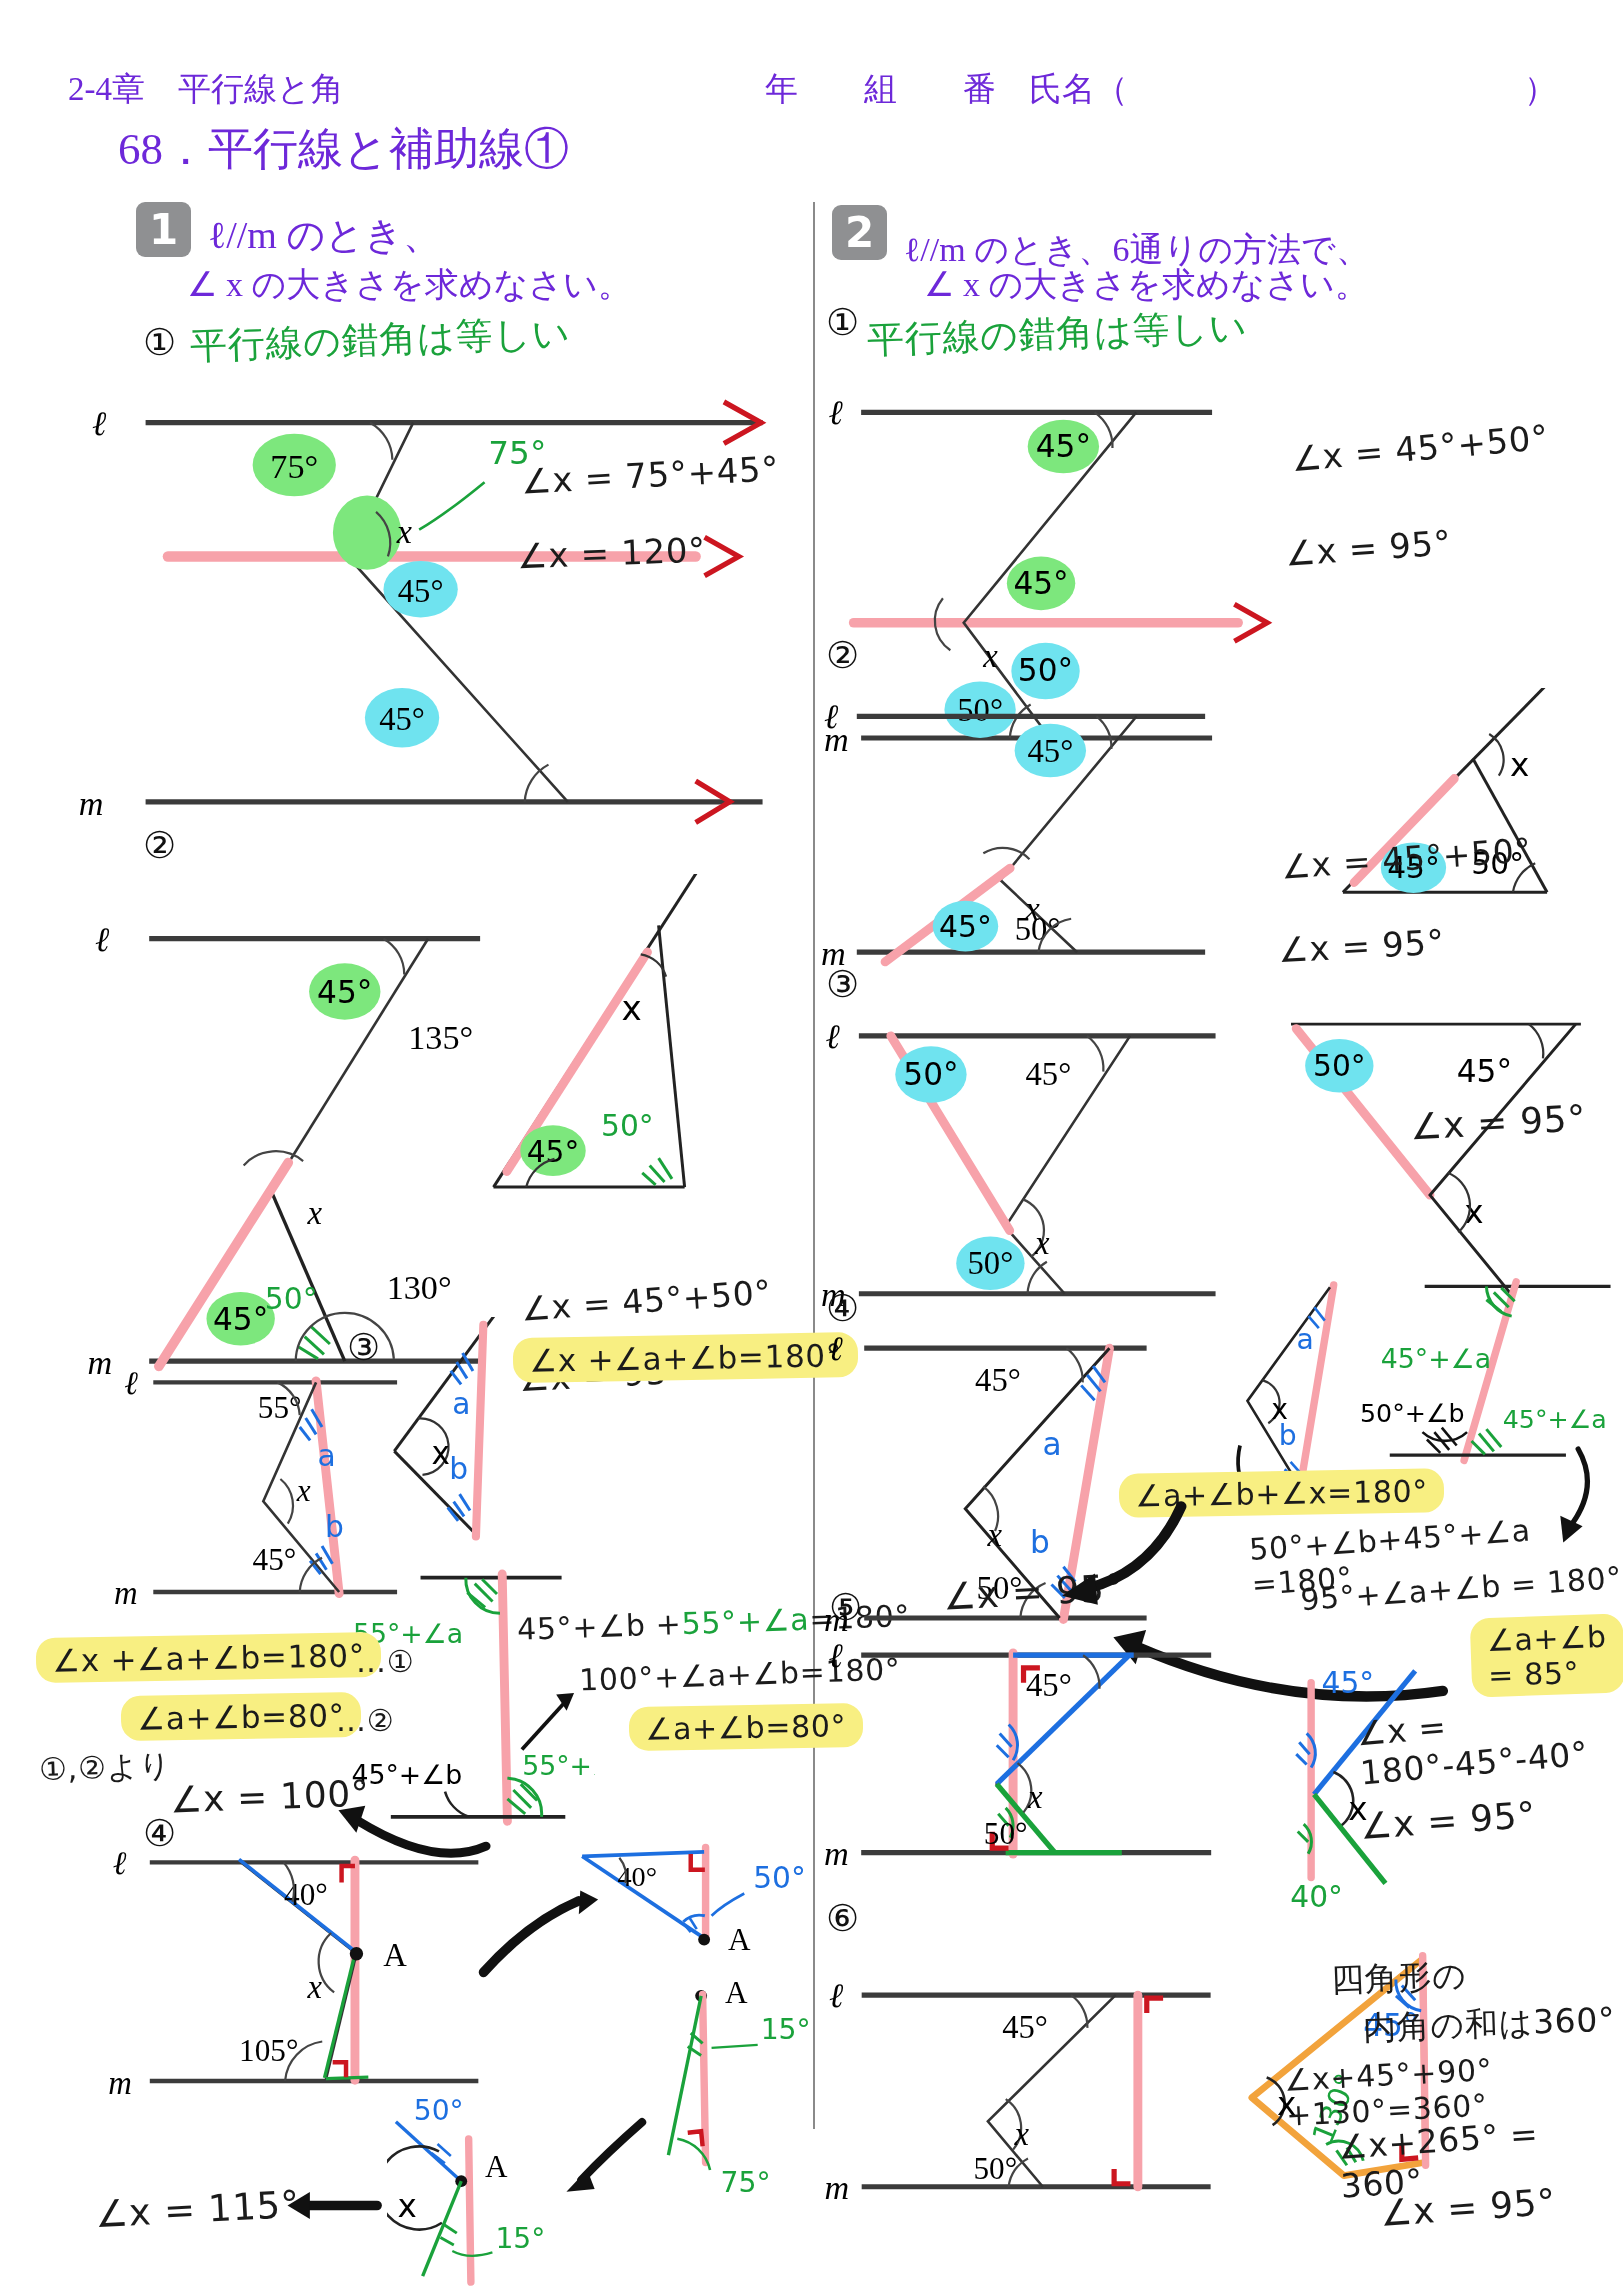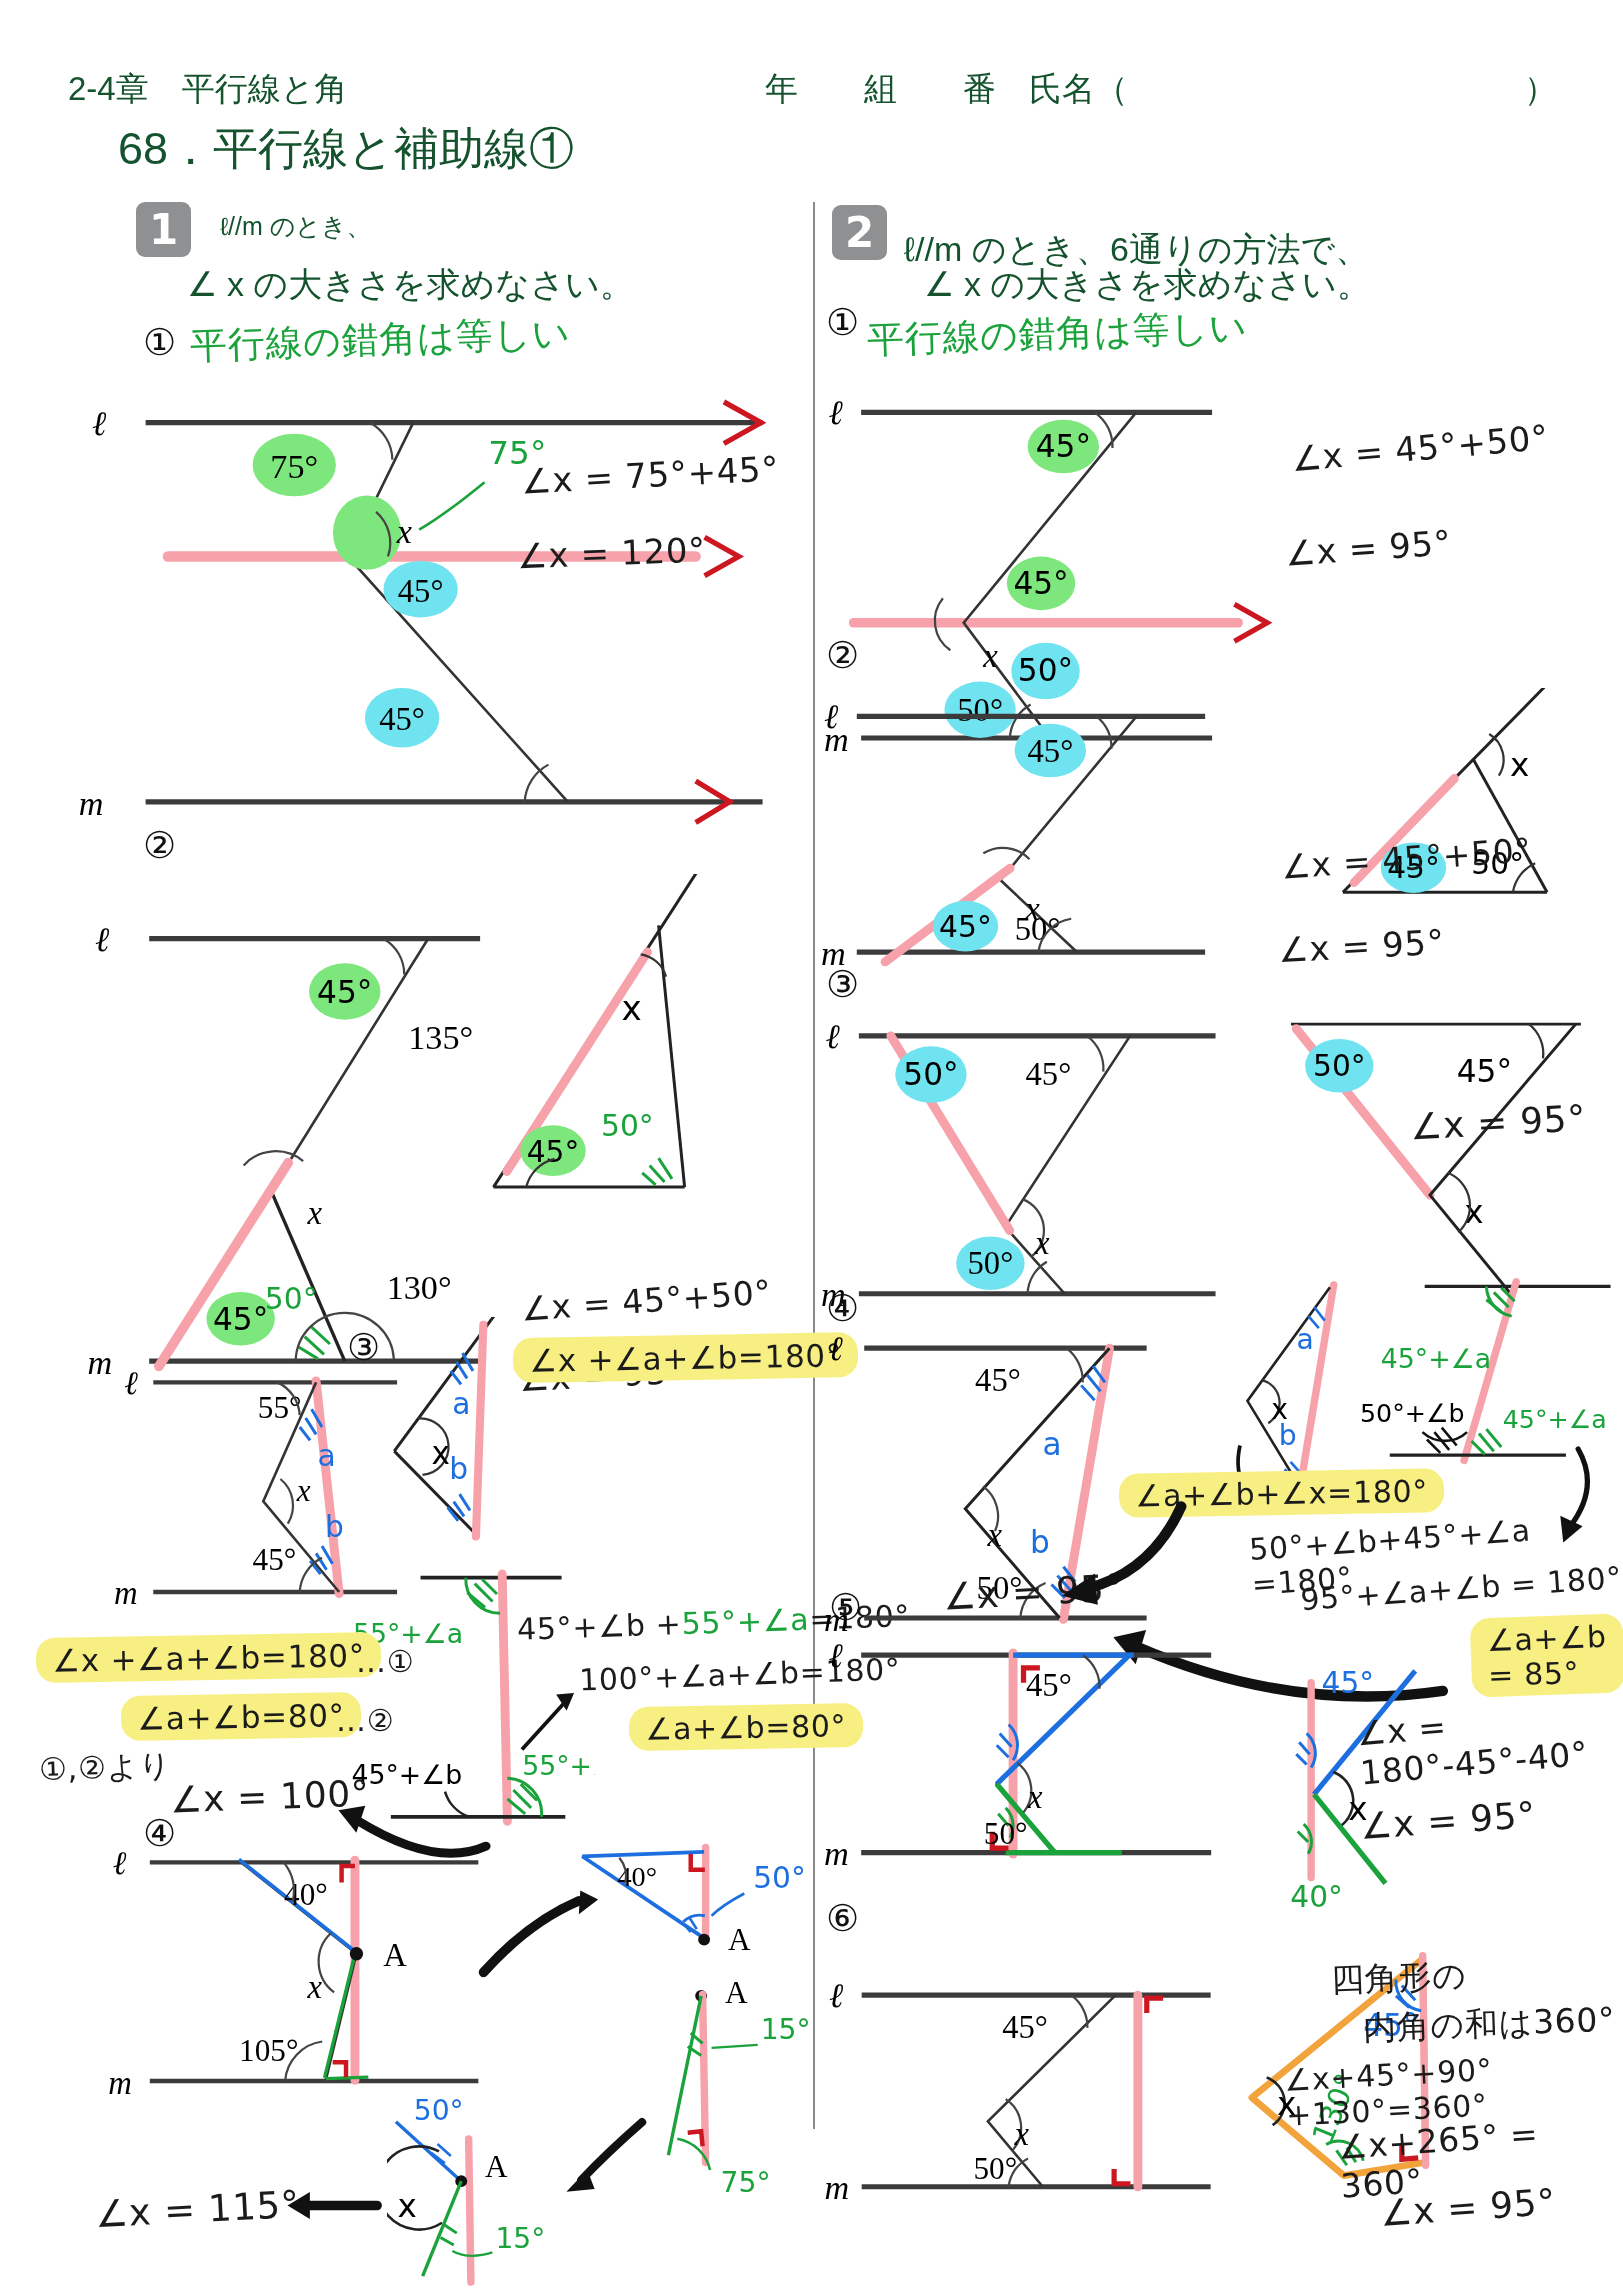--- a/index.html
+++ b/index.html
@@ -1,19 +1,19 @@
 <!DOCTYPE html>
 <html style="font-size:12px"><head>
 <meta charset="utf-8">
 <style>
   html,body{margin:0;padding:0;background:#e8e8e8;}
   #page{position:relative;width:1624px;height:2295px;background:#ffffff;overflow:hidden;
         font-family:"DejaVu Sans",sans-serif;color:#1b1b1b;}
   .abs{position:absolute;}
-  .printed{font-family:Liberation Sans, sans-serif;color:#14532d;}
+  .printed{font-family:Liberation Serif, serif;color:#6d28d9;}
   .hw{font-family:"DejaVu Sans",sans-serif;color:#1b1b1b;letter-spacing:0.7px;}
   .hw-green{color:#1aa23b;}
   .pill{background:#f8ef82;border-radius:19.3px;padding:4.5px 16.4px;display:inline-block;}
   .badge{width:55px;height:55px;background:#8f9092;border-radius:9px;color:#fff;
          display:flex;align-items:center;justify-content:center;font-size:42px;font-weight:bold;}
   .circnum{font-size:37px;color:#111;}
   .note{font-size:37px;}
   svg text{font-family:"Liberation Serif",serif;}
   svg text.hwt{font-family:"DejaVu Sans",sans-serif;}
   .r-1{transform:rotate(-1deg);} .r-2{transform:rotate(-2deg);} .r-3{transform:rotate(-3deg);}
@@ -24,21 +24,21 @@
 
 <div id="page">
 
   <div class="abs printed" style="left:68px;top:67px;font-size:33px;">2-4章　平行線と角</div>
   <div class="abs printed" style="left:765px;top:67px;font-size:33px;">年　　組　　番　氏名（　　　　　　　　　　　　）</div>
   <div class="abs printed" style="left:118px;top:119px;font-size:45px;">68．平行線と補助線①</div>
 
   <div class="abs" style="left:813px;top:202px;width:2.2px;height:1927px;background:#8a8a8a;"></div>
 
   <div class="abs badge" style="left:136px;top:202px;">1</div>
-  <div class="abs printed" style="left:220px;top:210px;font-size:25px;">ℓ//m のとき、</div>
+  <div class="abs printed" style="left:208px;top:210px;font-size:38px;">ℓ//m のとき、</div>
   <div class="abs printed" style="left:187px;top:262px;font-size:34px;">∠ x の大きさを求めなさい。</div>
 
   <div class="abs circnum" style="left:143px;top:321px;">①</div>
   <div class="abs hw hw-green note r-2" style="left:190px;top:315px;">平行線の錯角は等しい</div>
 
   <svg class="abs" style="left:71px;top:387px;" width="729" height="446" viewBox="0 0 980 600">
     <line x1="100" y1="48" x2="930" y2="48" stroke="#3b3b3b" stroke-width="7"></line>
     <path d="M 878 20 L 928 48 L 878 76" stroke="#cc1620" stroke-width="7" fill="none"></path>
     <line x1="130" y1="228" x2="840" y2="228" stroke="#f7a2aa" stroke-width="14" stroke-linecap="round"></line>
     <path d="M 852 202 L 898 228 L 852 254" stroke="#cc1620" stroke-width="7" fill="none"></path>

